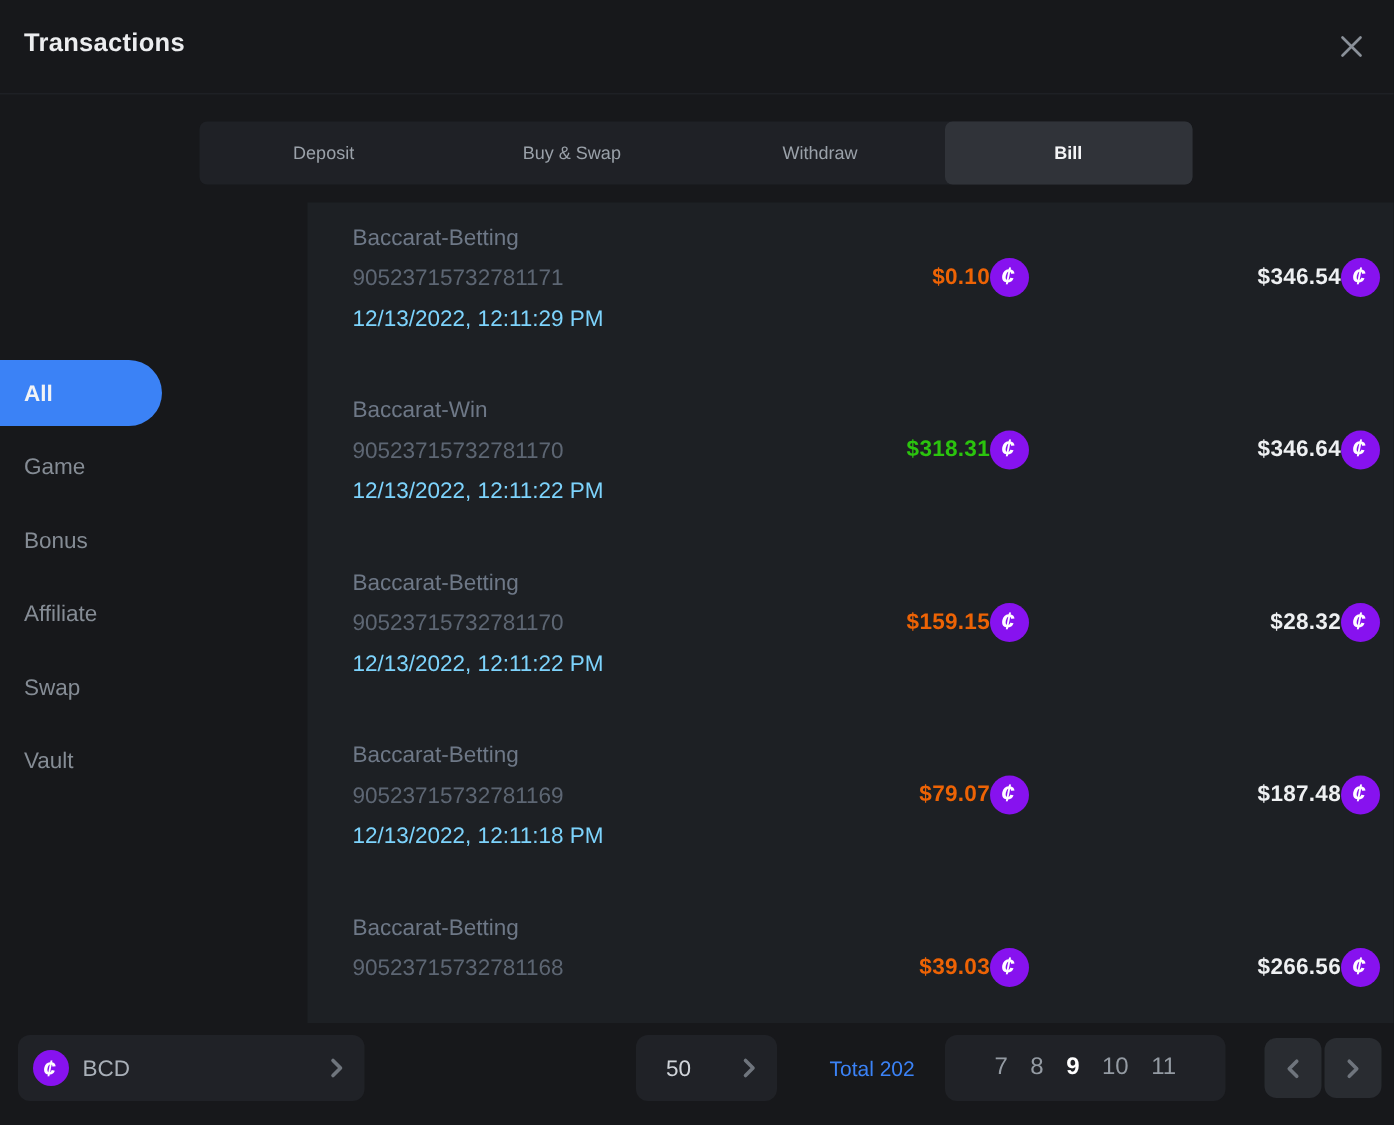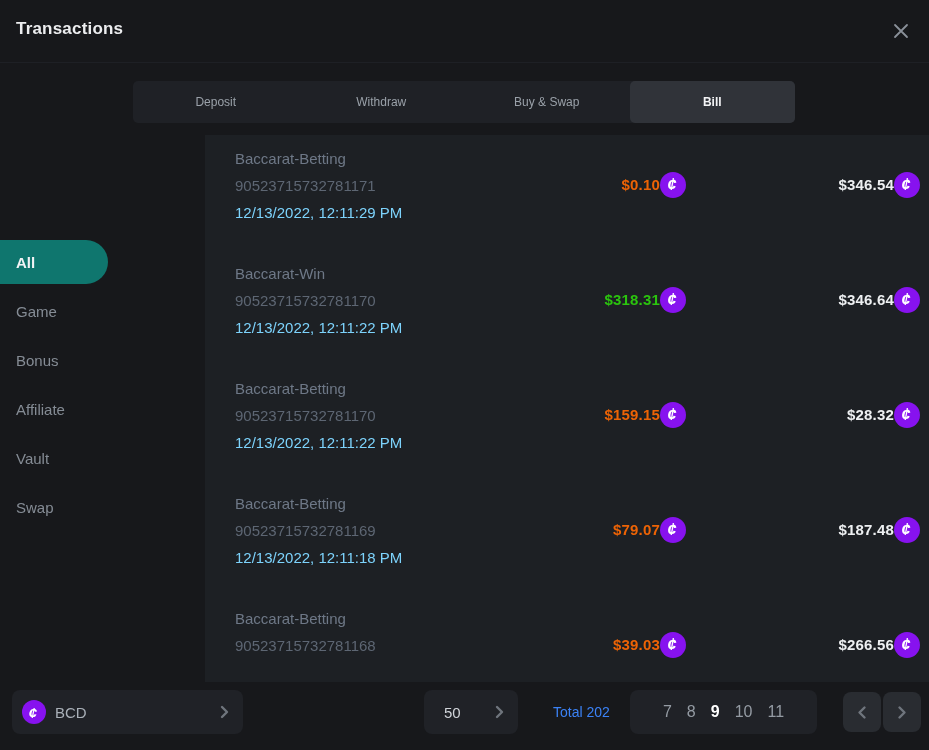--- a/index.html
+++ b/index.html
@@ -29,21 +29,21 @@
   .sidebar{position:absolute;left:0;top:135px;width:205px;bottom:68px;}
   .datebox{position:absolute;left:10px;top:28px;width:178px;height:47px;
            background:#1c1f24;border:1px solid #2a2d33;border-radius:8px;
            box-sizing:border-box;display:flex;align-items:center;
            padding:0 12px 0 14px;cursor:pointer;}
   .datebox .ph{flex:1;font-size:15px;color:#565d66;}
   .filters{position:absolute;left:0;top:105px;right:0;}
   .filter{height:44px;margin-bottom:5px;display:flex;align-items:center;
           padding-left:16px;font-size:15px;color:#858c95;cursor:pointer;
           border-radius:0 22px 22px 0;width:108px;box-sizing:border-box;}
-  .filter.active{background:#0f766e;color:#f2f3f5;font-weight:bold;}
+  .filter.active{background:#3b82f6;color:#f2f3f5;font-weight:bold;}
 
   
   .list{position:absolute;left:205px;top:135px;right:0;bottom:68px;
         background:#1d2024;overflow:hidden;}
   .trow{position:relative;height:115px;padding:10px 0 0 30px;box-sizing:border-box;}
   .trow .line{line-height:27px;font-size:15px;}
   .trow .t-title{color:#6e7887;}
   .trow .t-id{color:#5d6673;}
   .trow .t-date{color:#7dd3fc;}
   .cell{position:absolute;top:36px;height:27px;display:flex;align-items:center;gap:0;}
@@ -97,25 +97,25 @@
       </span>
     </button>
   </div>
 
   <div class="tabbar" id="tabbar">
     <div class="tab">
       <span>Deposit</span>
     </div>
 
     <div class="tab">
+      <span>Buy &amp; Swap</span>
+    </div>
+
+    <div class="tab">
       <span>Withdraw</span>
-    </div>
-
-    <div class="tab">
-      <span>Buy &amp; Swap</span>
     </div>
 
     <div class="tab active">
       <span>Bill</span>
     </div>
   </div>
 
   <div class="sidebar">
     <div class="filters" id="filters">
     <div class="filter active">
@@ -128,25 +128,25 @@
 
     <div class="filter">
       <span>Bonus</span>
     </div>
 
     <div class="filter">
       <span>Affiliate</span>
     </div>
 
     <div class="filter">
+      <span>Swap</span>
+    </div>
+
+    <div class="filter">
       <span>Vault</span>
-    </div>
-
-    <div class="filter">
-      <span>Swap</span>
     </div>
   </div>
   </div>
 
   <div class="list" id="list">
     <div class="trow t-negative">
       <div class="line t-title">Baccarat-Betting</div>
       <div class="line t-id">90523715732781171</div>
       <div class="line t-date">12/13/2022, 12:11:29 PM</div>
       <div class="cell amount-cell">

